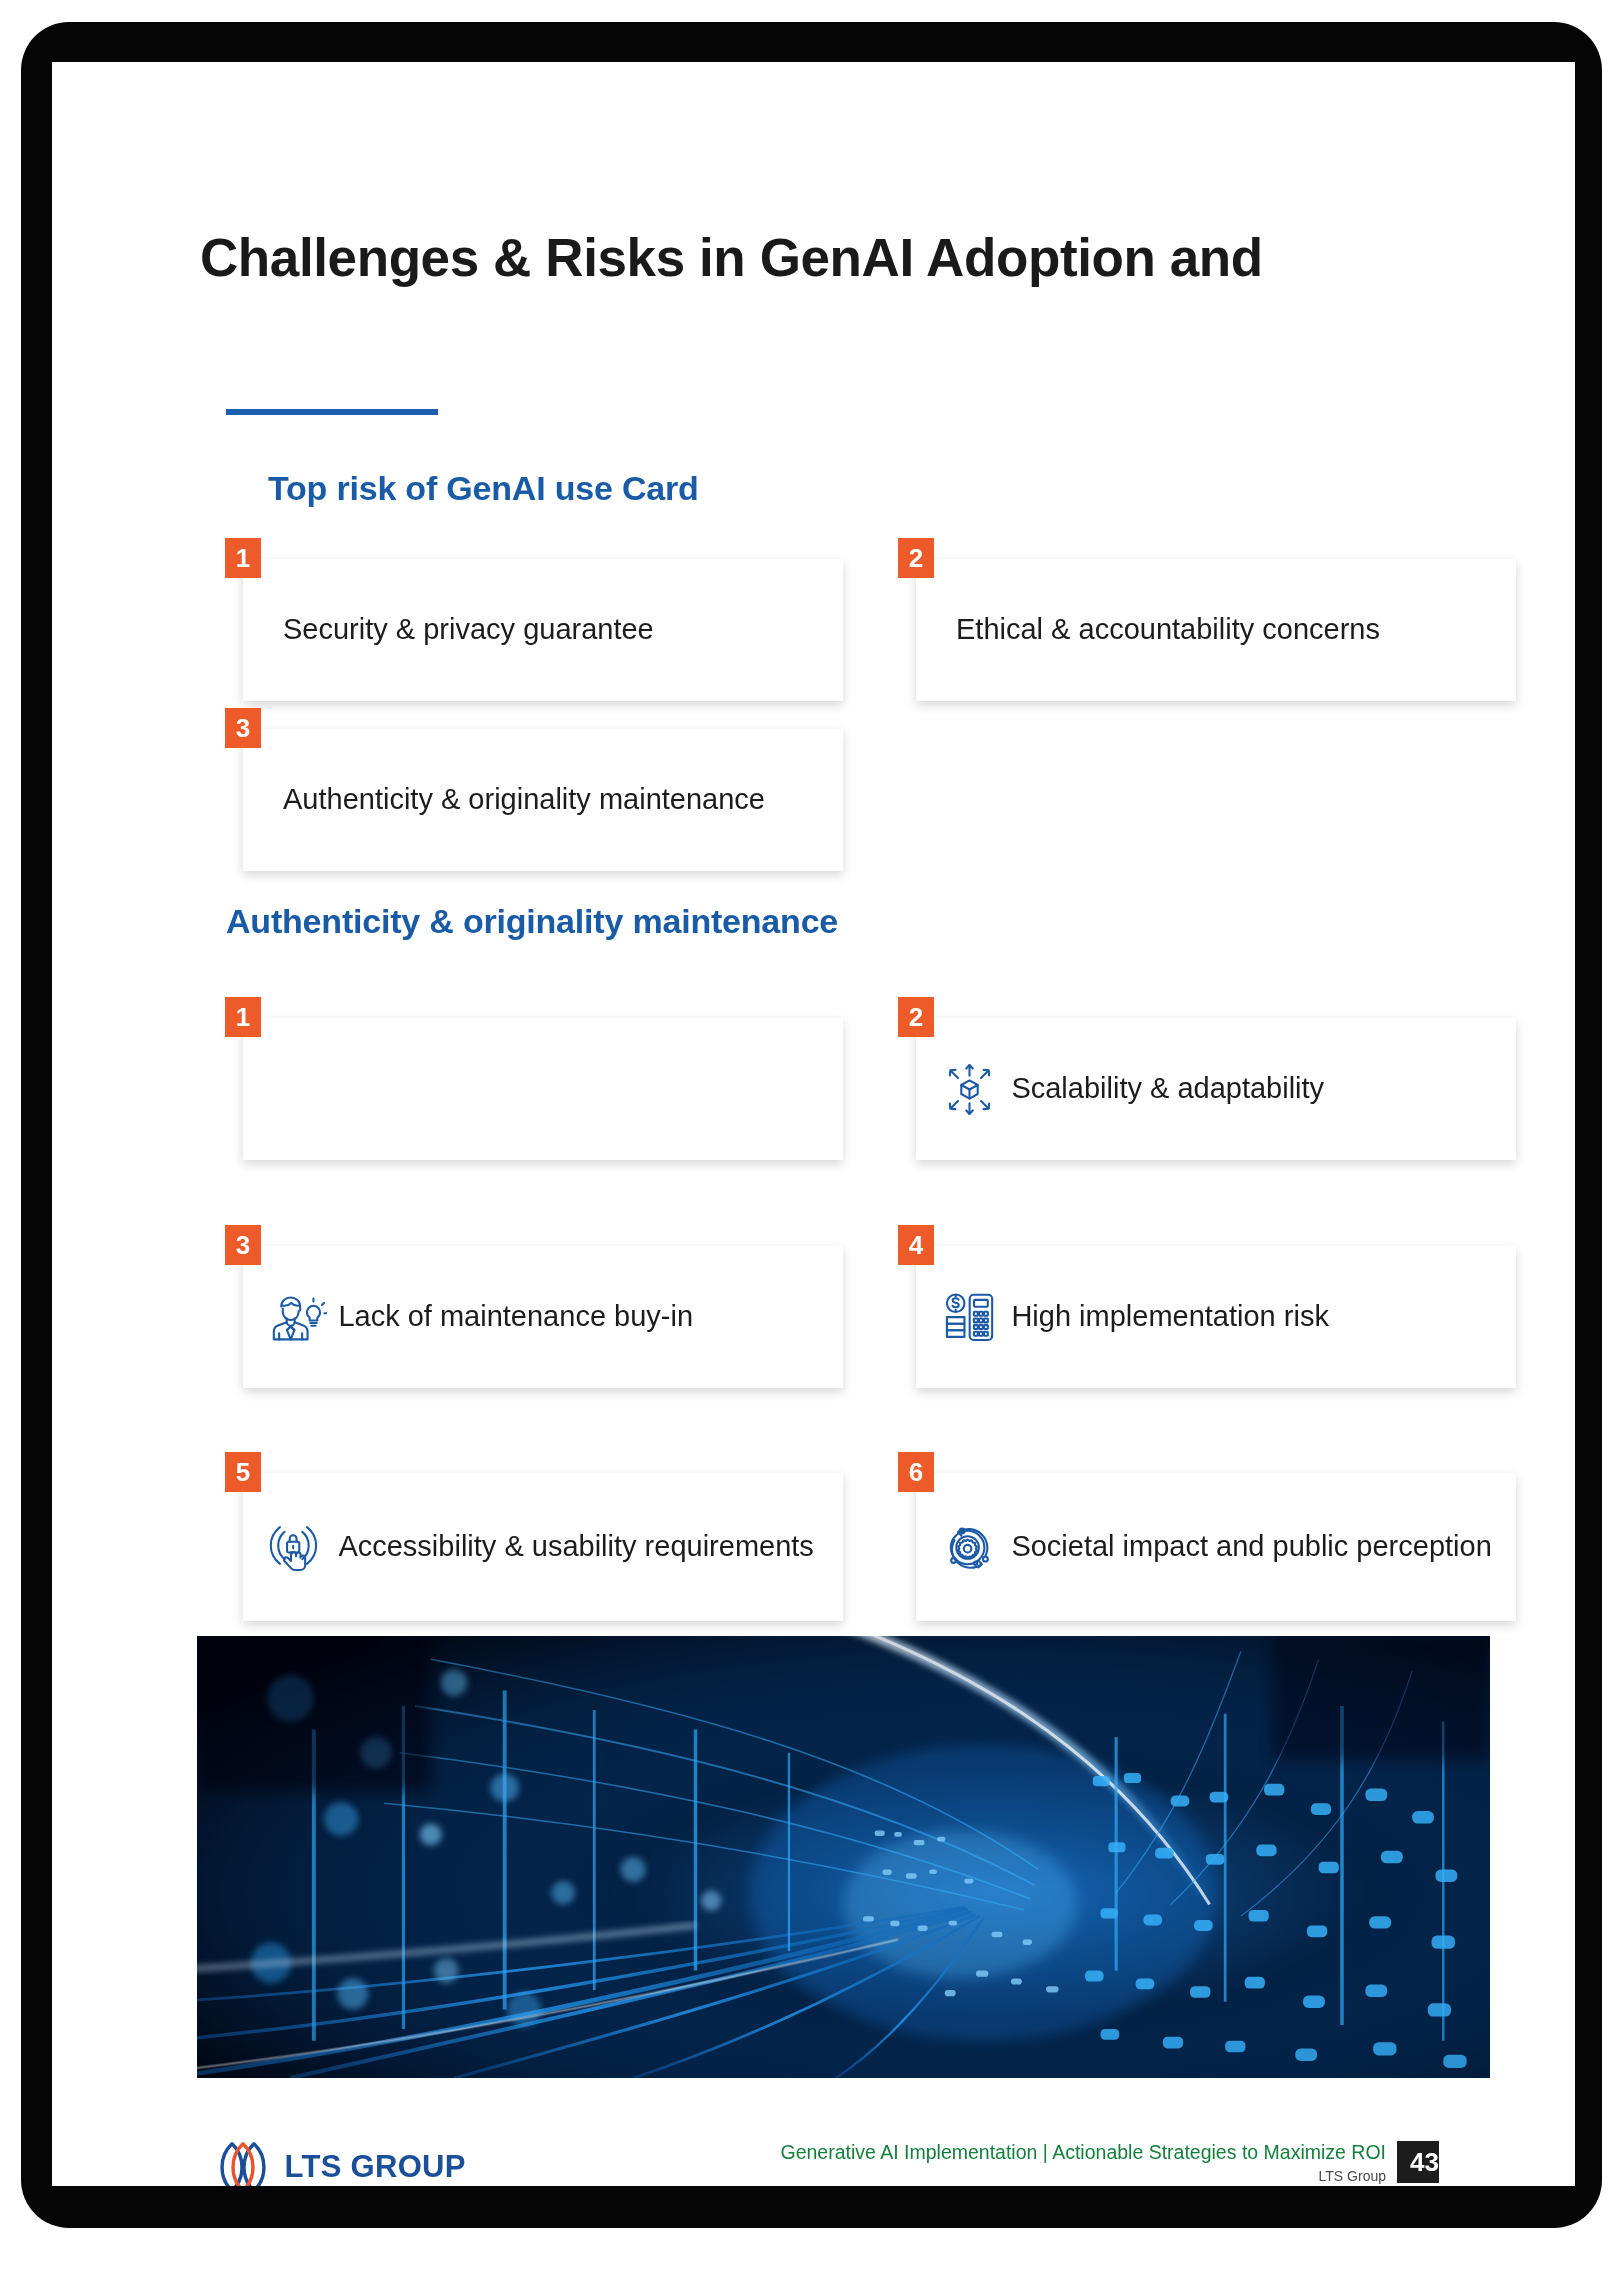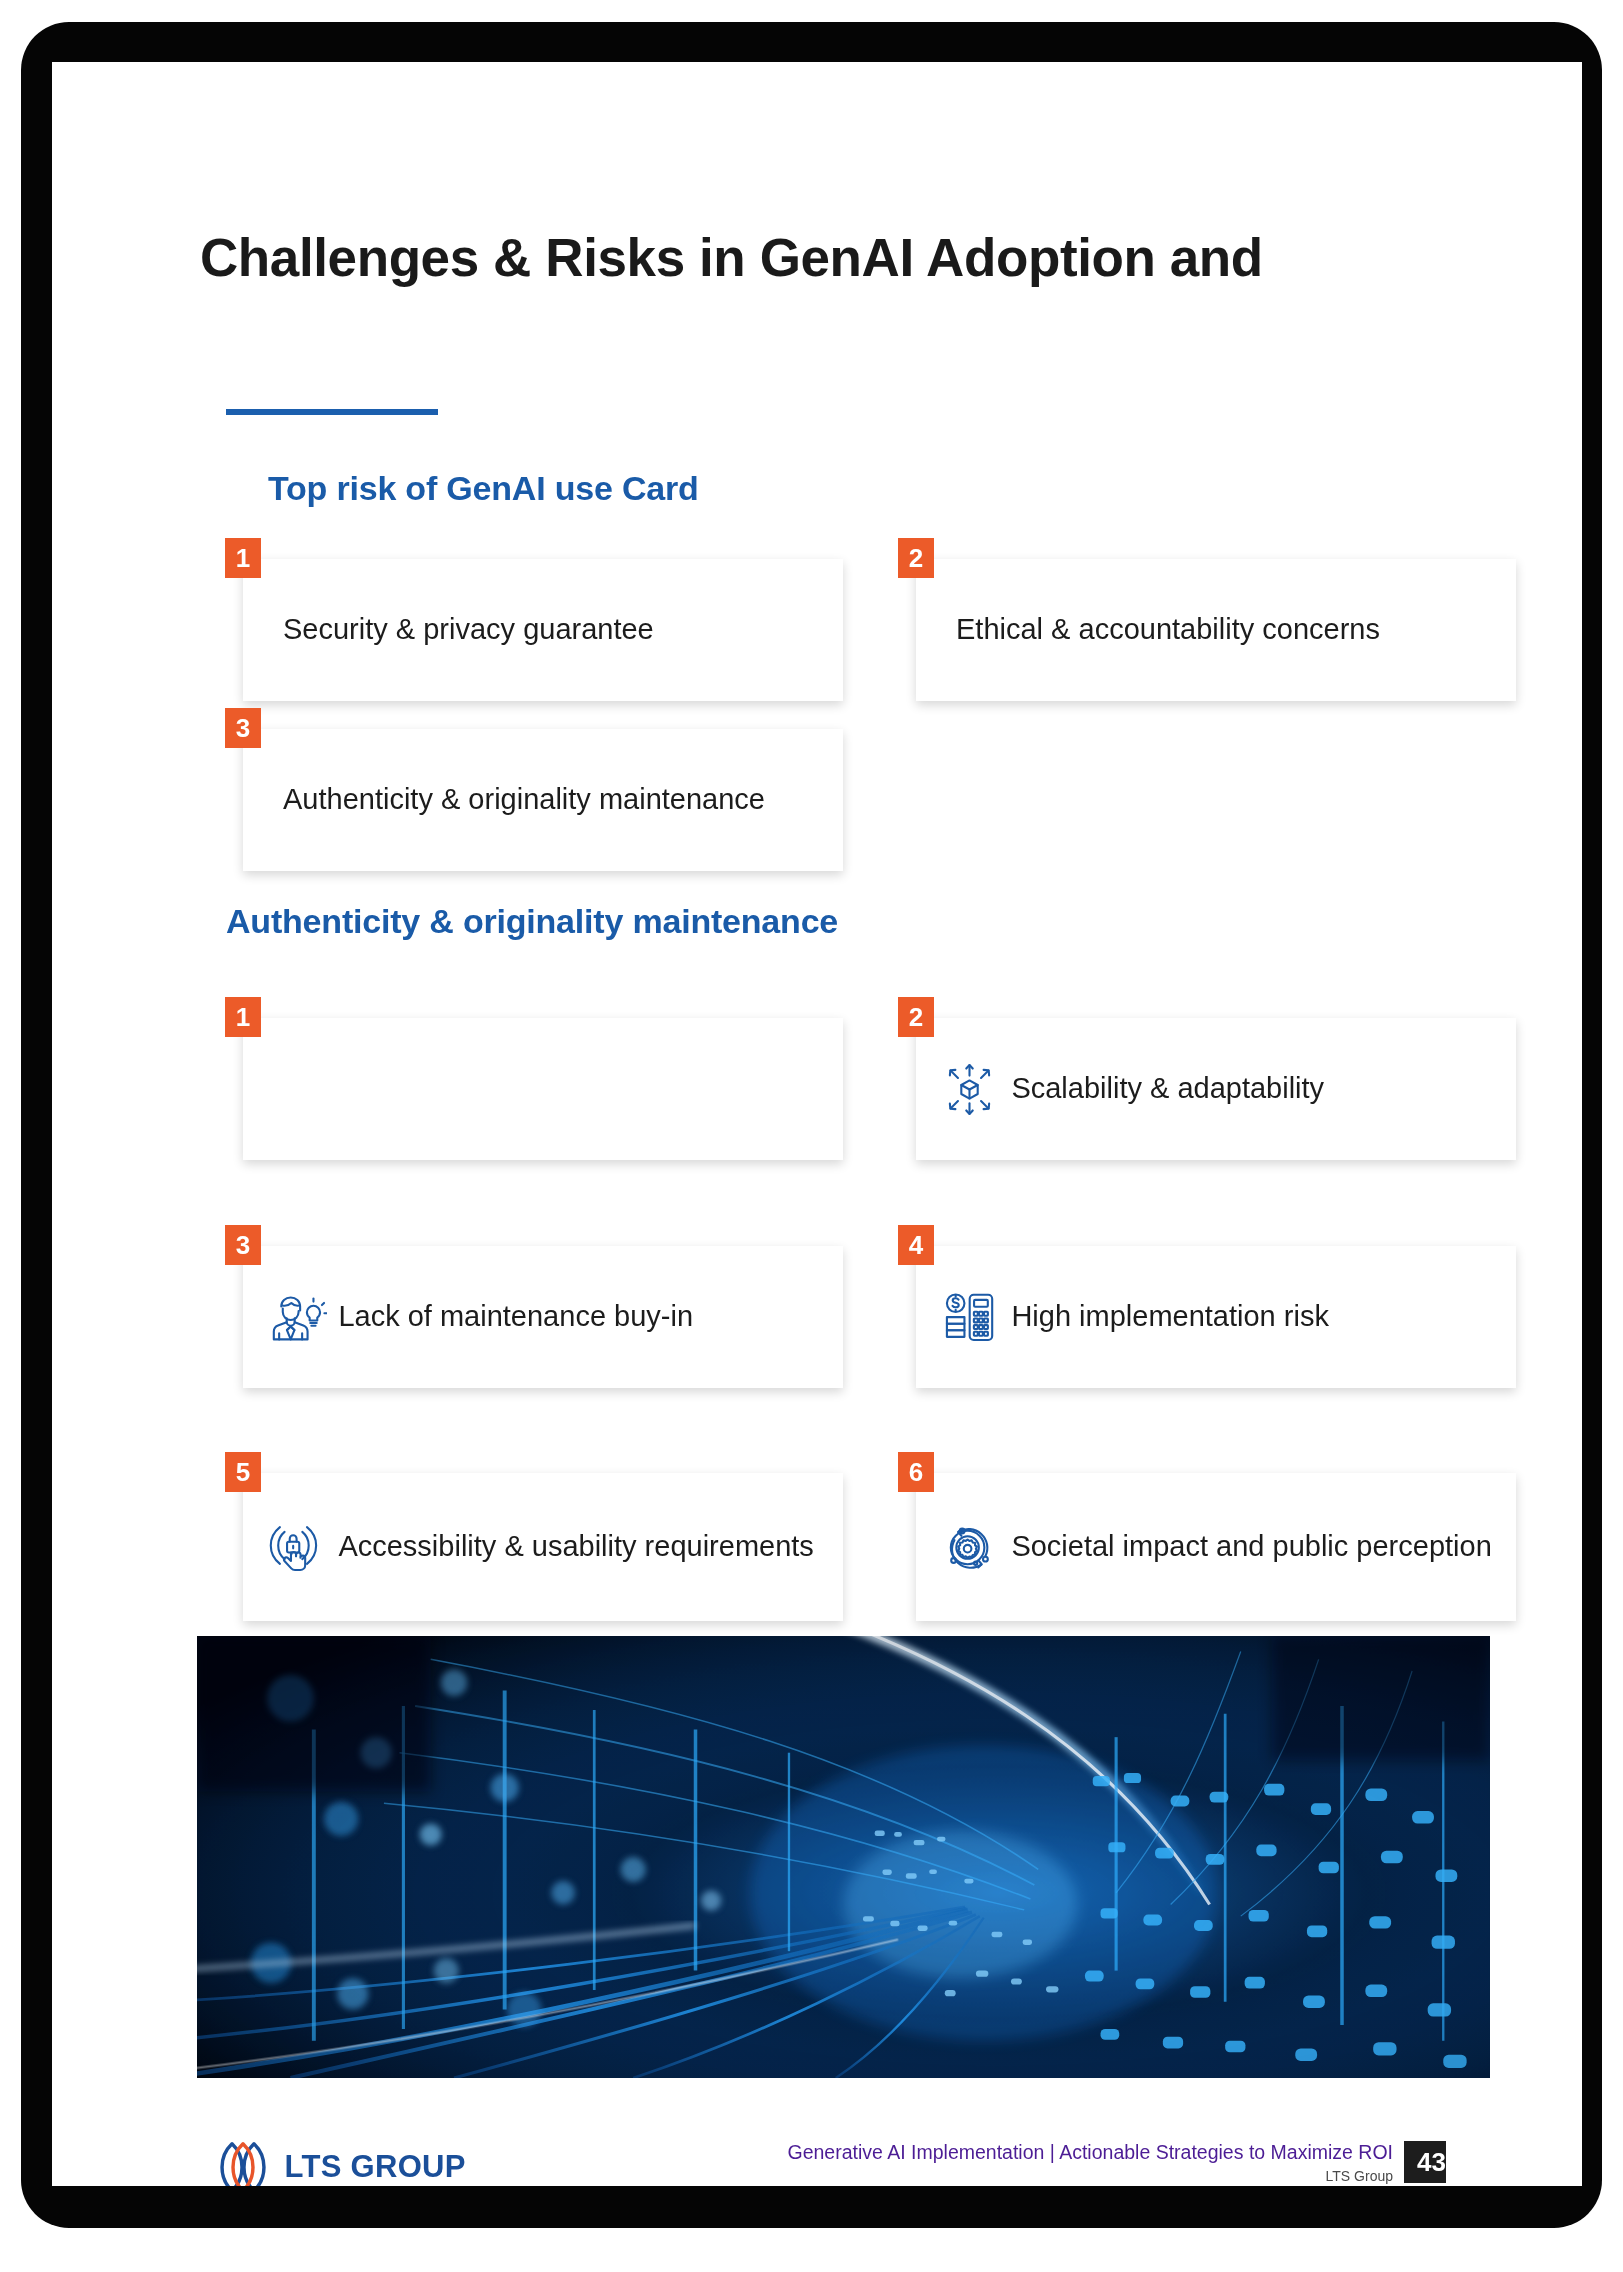--- a/index.html
+++ b/index.html
@@ -14,21 +14,21 @@
 
   
   #device-frame {
     position: absolute;
     left: 21px;
     top: 22px;
     width: 1581px;
     height: 2206px;
     background: #050505;
     border-radius: 48px;
-    padding: 40px 20px 42px 31px;
+    padding: 40px 27px 42px 31px;
   }
 
   #page-surface {
     position: relative;
     width: 100%;
     height: 100%;
     background: #ffffff;
     overflow: hidden;
   }
 
@@ -156,21 +156,21 @@
     position: absolute;
     right: 136px;
     top: 11px;
     display: flex;
     align-items: flex-start;
     gap: 11px;
   }
   #footer-meta-text { text-align: right; }
   #footer-deck-title {
     font-size: 19.5px;
-    color: #4c1d95;
+    color: #15803d;
     font-weight: 400;
     white-space: nowrap;
     line-height: 1.22;
     margin-left: 28px;
   }
   #footer-company {
     font-size: 14px;
     color: #4a4a4a;
     font-weight: 400;
     margin-top: 3.1px;

